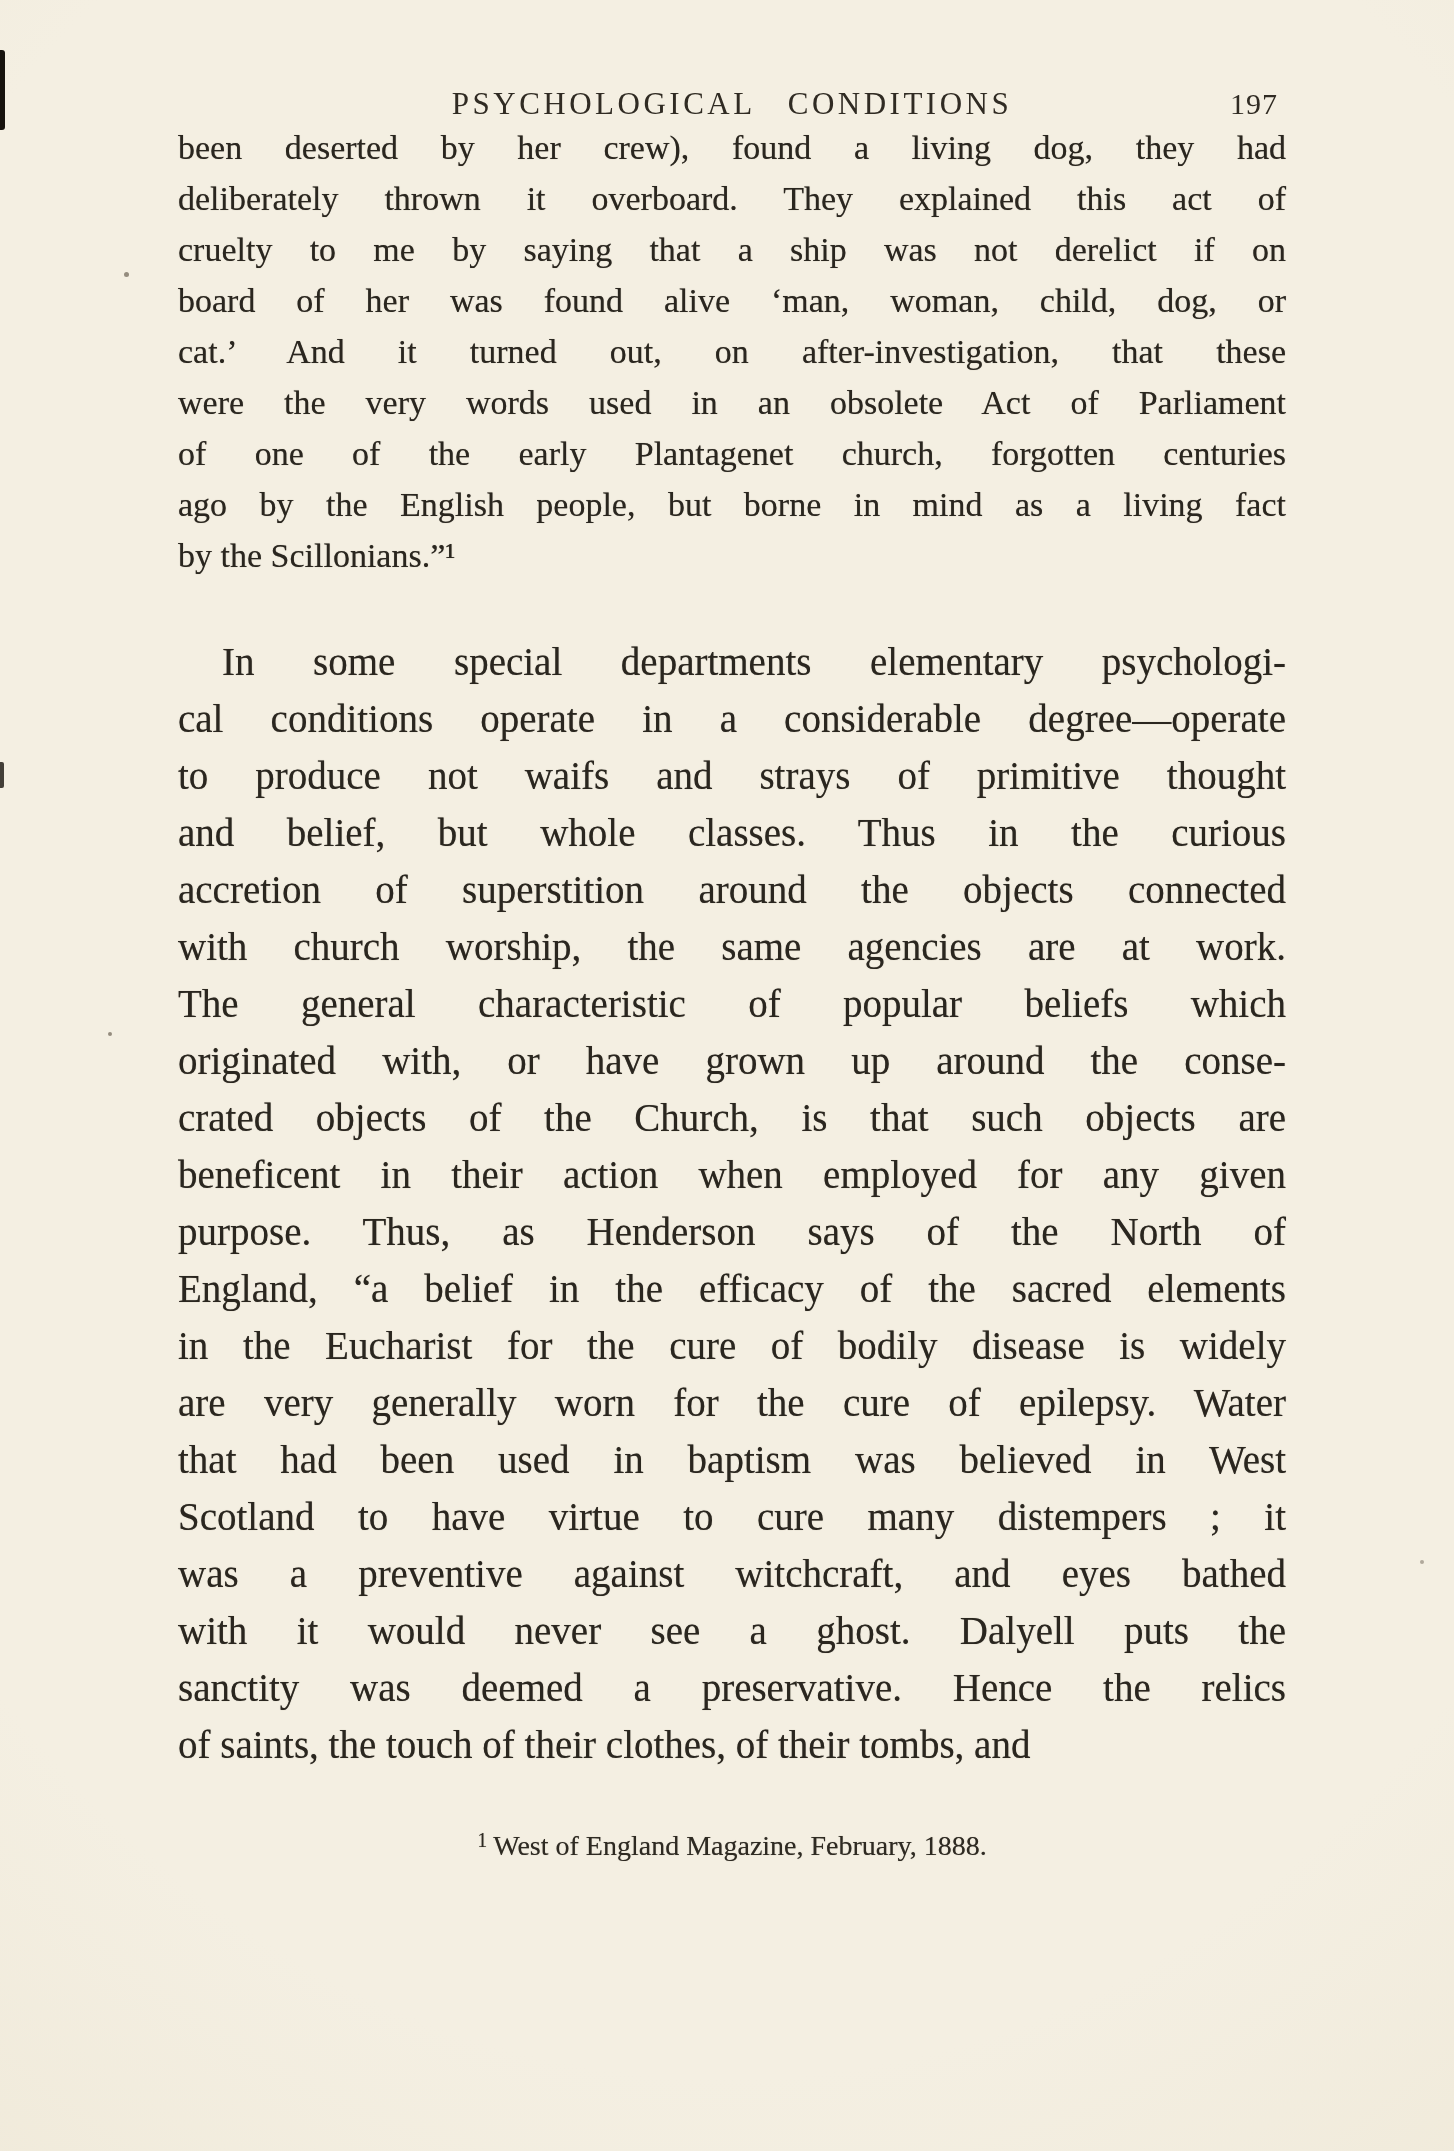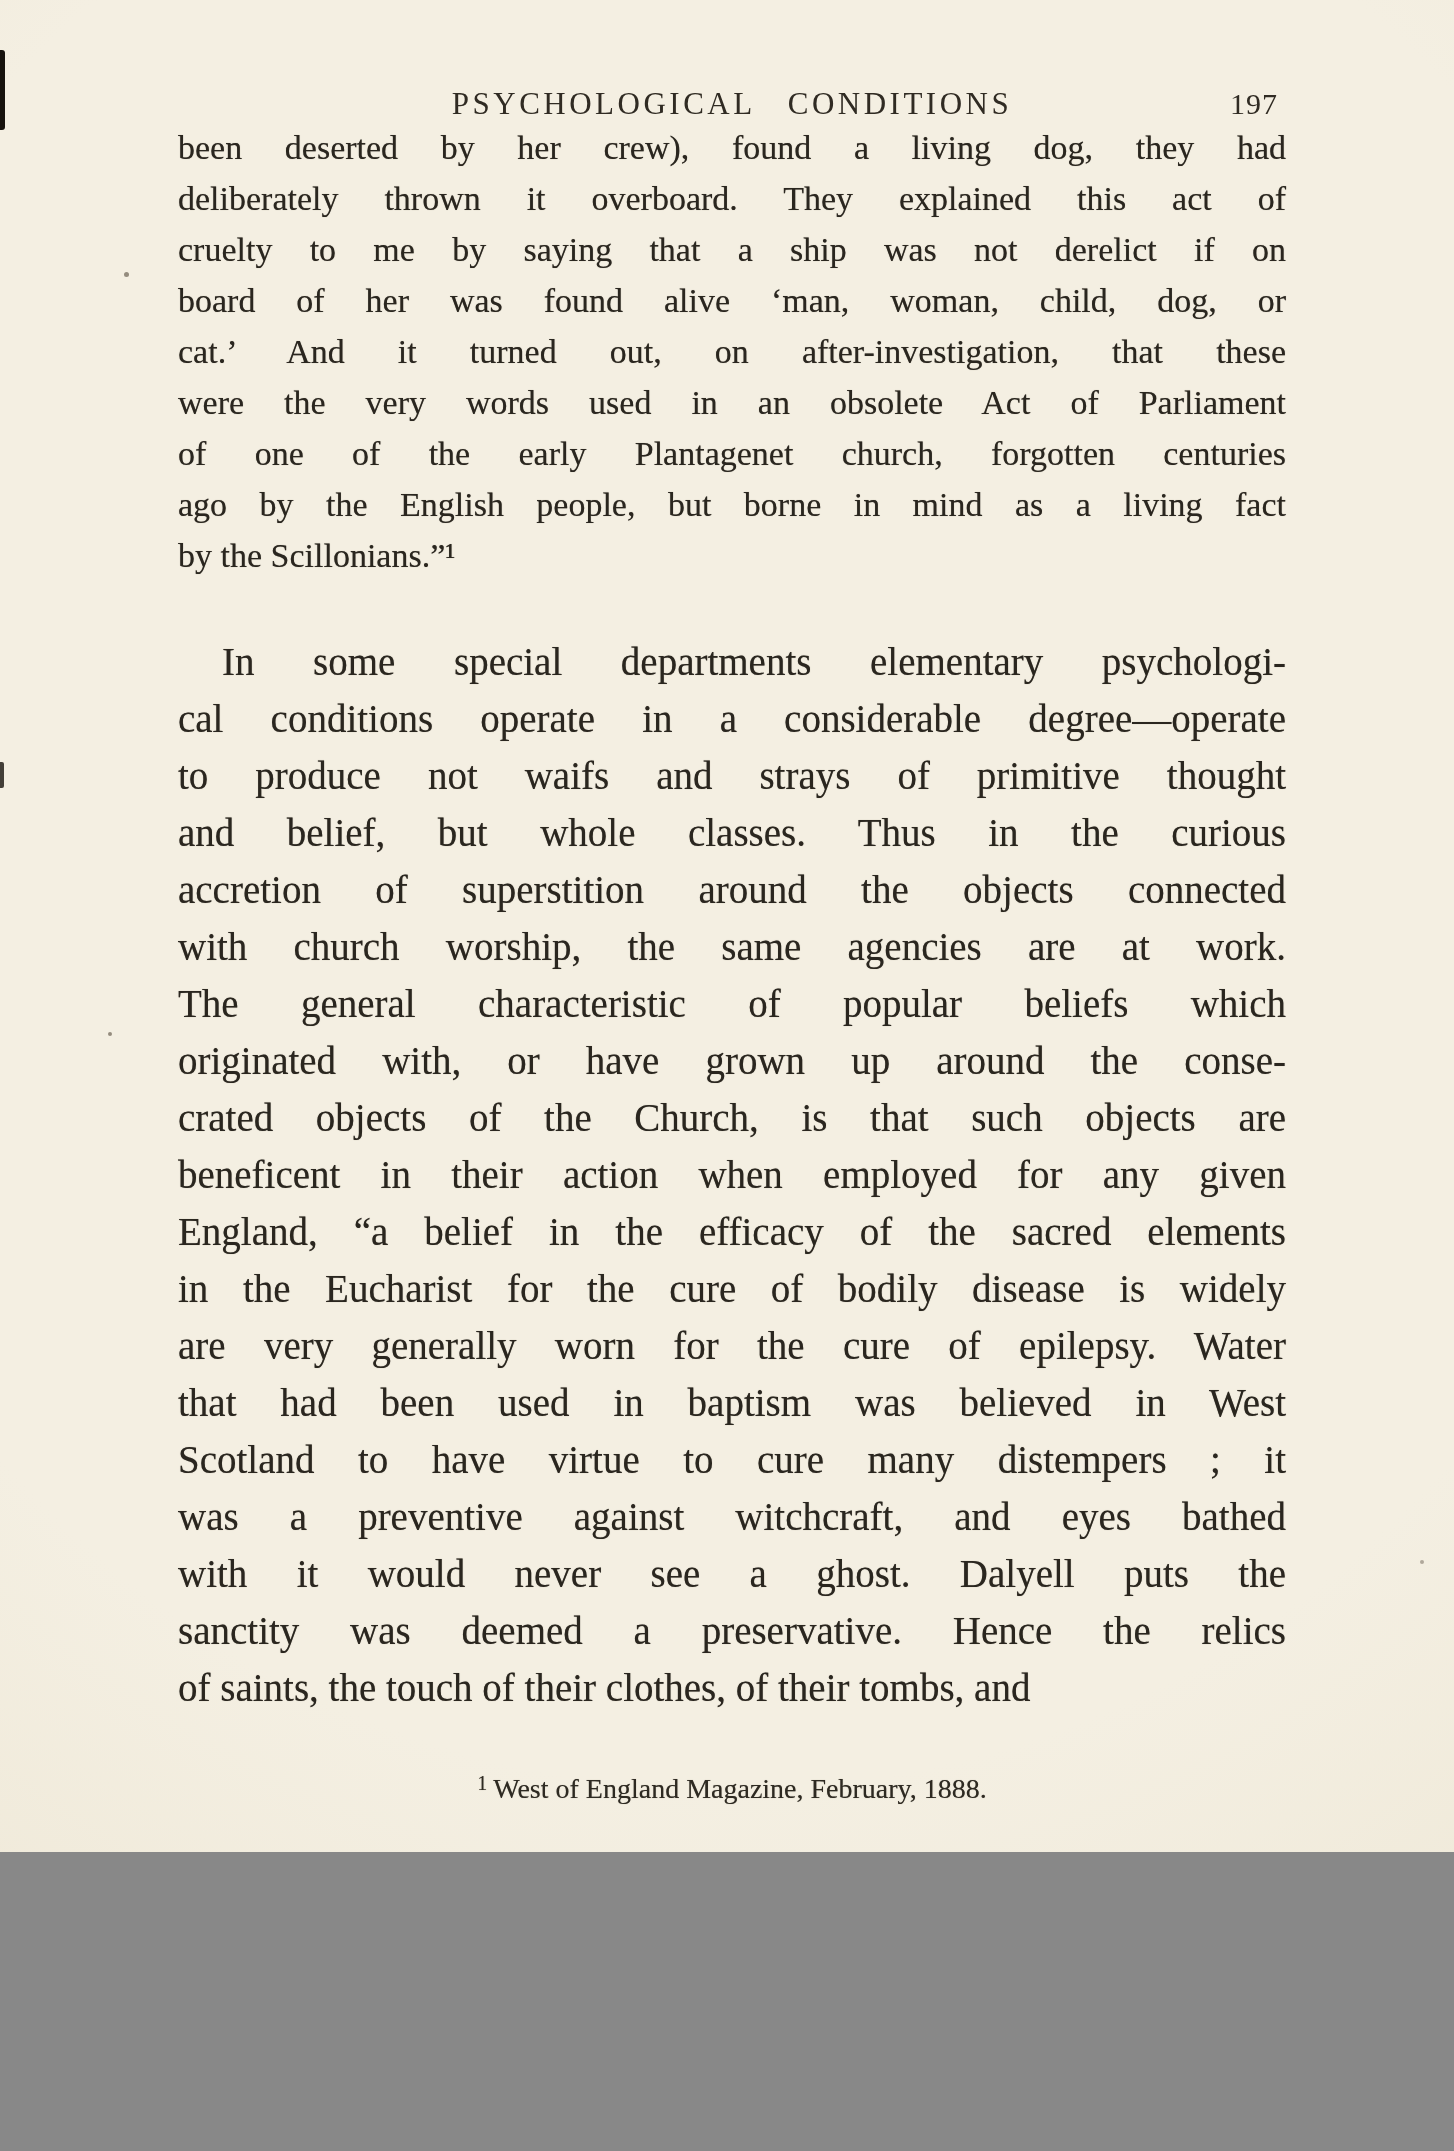--- a/index.html
+++ b/index.html
@@ -3,21 +3,21 @@
 <meta charset="utf-8">
 <style>
   html, body {
     margin: 0;
     padding: 0;
     background: #888;
   }
   .page {
     position: relative;
     width: 1454px;
-    height: 1852px;
+    height: 2151px;
     margin: 0 auto;
     background:
       radial-gradient(130% 105% at 50% 42%, #f4efe2 52%, #ece5d2 88%, #e6ddc8 100%);
     font-family: "Liberation Serif", "DejaVu Serif", serif;
     color: #2a261f;
     overflow: hidden;
   }
   .content {
     position: absolute;
     left: 178px;
@@ -145,20 +145,21 @@
         <div class="line">In some special departments elementary psychologi-</div>
         <div class="line">cal conditions operate in a considerable degree—operate</div>
         <div class="line">to produce not waifs and strays of primitive thought</div>
         <div class="line">and belief, but whole classes. Thus in the curious</div>
         <div class="line">accretion of superstition around the objects connected</div>
         <div class="line">with church worship, the same agencies are at work.</div>
         <div class="line">The general characteristic of popular beliefs which</div>
         <div class="line">originated with, or have grown up around the conse-</div>
         <div class="line">crated objects of the Church, is that such objects are</div>
         <div class="line">beneficent in their action when employed for any given</div>
+        <div class="line">purpose. Thus, as Henderson says of the North of</div>
         <div class="line">England, “a belief in the efficacy of the sacred elements</div>
         <div class="line">in the Eucharist for the cure of bodily disease is widely</div>
         <div class="line">are very generally worn for the cure of epilepsy. Water</div>
         <div class="line">that had been used in baptism was believed in West</div>
         <div class="line">Scotland to have virtue to cure many distempers ; it</div>
         <div class="line">was a preventive against witchcraft, and eyes bathed</div>
         <div class="line">with it would never see a ghost. Dalyell puts the</div>
         <div class="line">sanctity was deemed a preservative. Hence the relics</div>
         <div class="line last">of saints, the touch of their clothes, of their tombs, and</div>
       </section>

